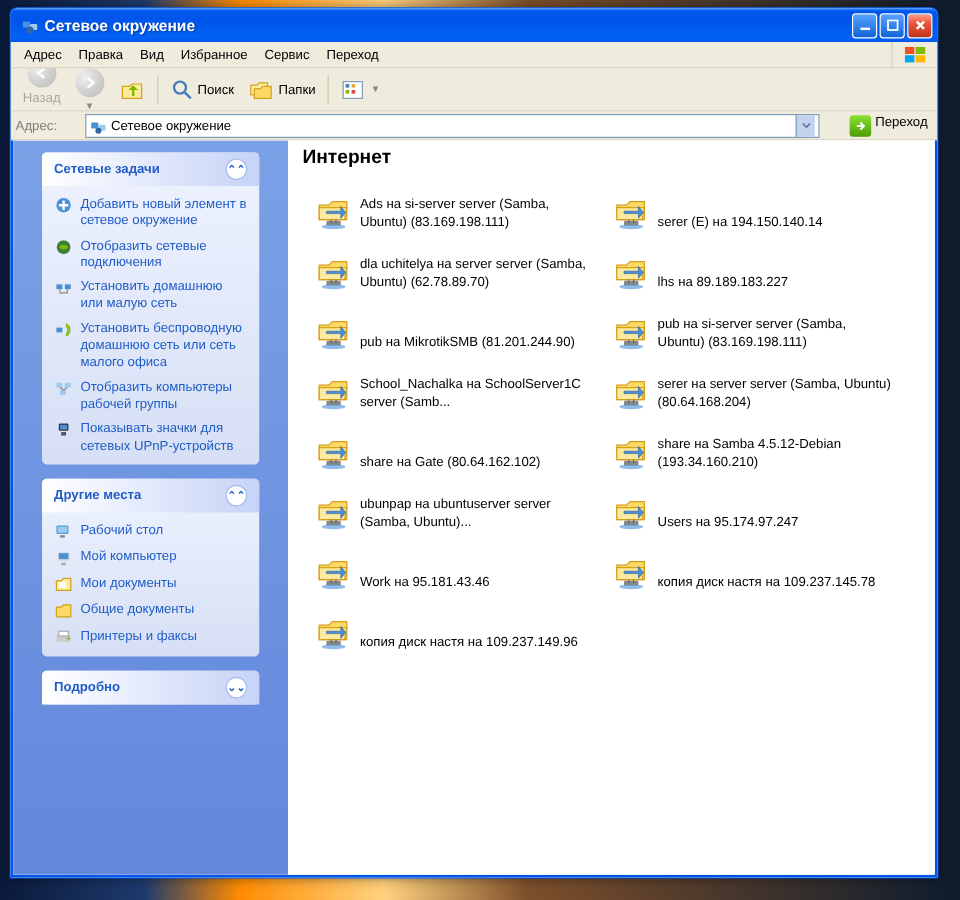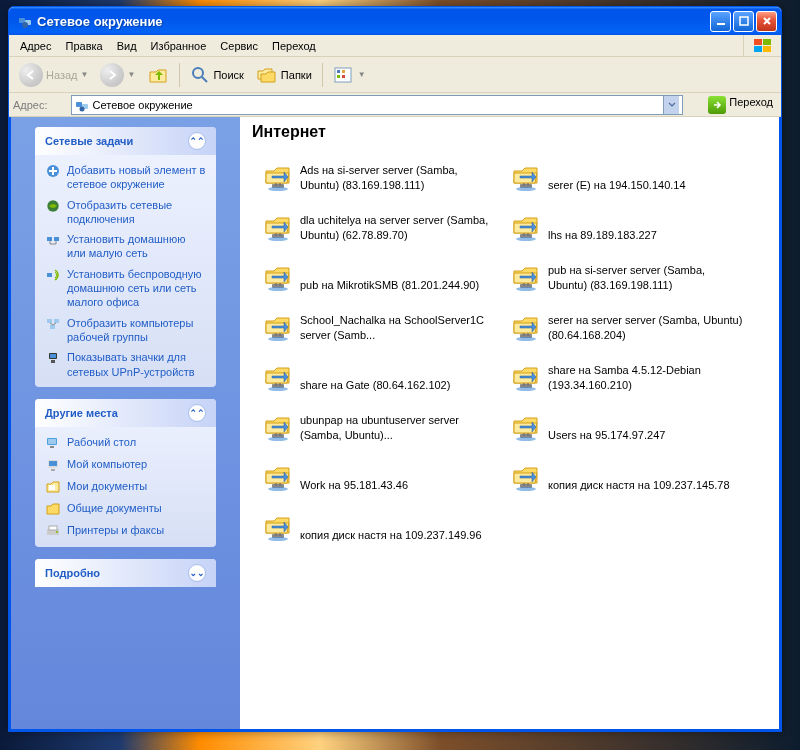--- a/index.html
+++ b/index.html
@@ -11,21 +11,21 @@
   .titlebar-text { font-size: 13px; font-weight: bold; text-shadow: 1px 1px 1px rgba(0,0,0,0.3); flex: 1; }
   .win-buttons { display: flex; gap: 2px; }
   .win-btn { width: 21px; height: 21px; border-radius: 3px; border: 1px solid #fff; display: flex; align-items: center; justify-content: center; font-weight: bold; color: #fff; cursor: default; }
   .win-min, .win-max { background: linear-gradient(to bottom, #5aa3ff, #1065d7); }
   .win-close { background: linear-gradient(to bottom, #ff9e87, #e8563b 40%, #c1341a); }
   .menubar { height: 22px; background: #efecde; display: flex; align-items: center; padding: 0 4px; border-bottom: 1px solid #d8d2bd; position: relative; }
   .menu-item { padding: 2px 7px; cursor: default; }
   .menu-flag { position: absolute; right: 0; top: 0; width: 38px; height: 22px; border-left: 1px solid #d8d2bd; display:flex; align-items:center; justify-content:center; }
   .toolbar { height: 36px; background: #efecde; display: flex; align-items: center; padding: 0 6px; border-bottom: 1px solid #d8d2bd; gap: 4px; }
   .tb-btn { display: flex; align-items: center; gap: 3px; padding: 2px 4px; cursor: default; }
-  .tb-disabled { color: #aca899; }
+  .tb-disabled { color: #aca899; flex-direction: column; }
   .tb-sep { width: 1px; height: 24px; background: #d0c8a8; margin: 0 2px; }
   .tb-circle { width: 24px; height: 24px; border-radius: 50%; display:flex; align-items:center; justify-content:center; }
   .tb-back { background: radial-gradient(circle at 30% 30%, #d8f0d0, #7fc068 60%, #5a9a48); color:#fff; }
   .tb-back.dis { background: radial-gradient(circle at 30% 30%, #eee, #ccc 60%, #bbb); }
   .addressbar { height: 24px; background: #efecde; display: flex; align-items: center; padding: 0 4px; border-bottom: 1px solid #d8d2bd; gap: 21px; }
   .addr-label { color: #7d7d7d; padding-right:2px; }
   .addr-input { flex: 1; height: 20px; border: 1px solid #7f9db9; background: #fff; display:flex; align-items:center; padding:0 3px; gap:4px; }
   .addr-drop { width:16px; height:18px; background:#c3d3ed; border-left:1px solid #7f9db9; display:flex;align-items:center;justify-content:center; }
   .go-btn { display:flex; gap:3px; padding:0 4px; }
   .go-arrow { width:18px;height:18px; background: linear-gradient(to bottom,#8ae234,#4e9a06); border-radius:3px; display:flex;align-items:center;justify-content:center;color:#fff;font-weight:bold;}

